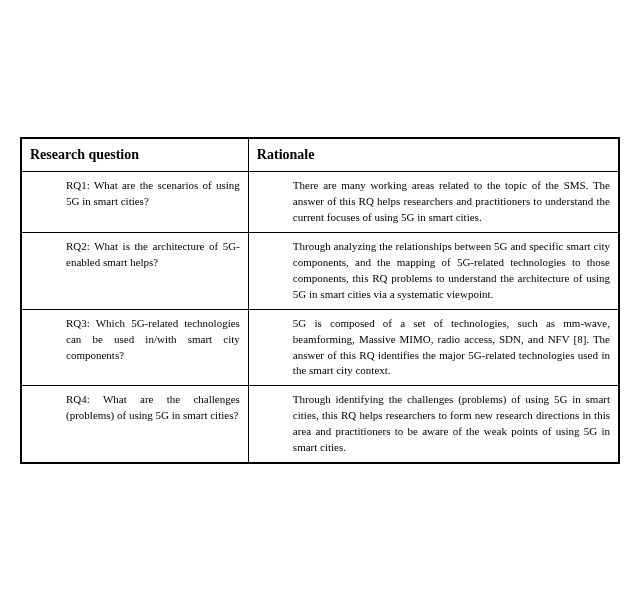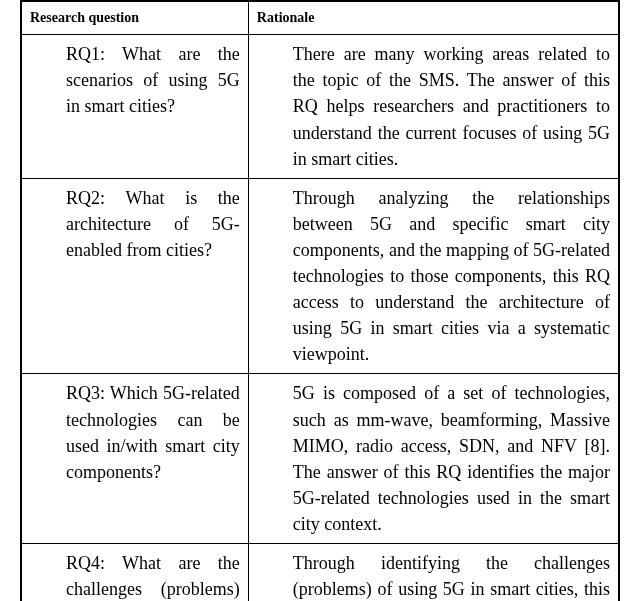--- a/index.html
+++ b/index.html
@@ -36,21 +36,21 @@
     }
 
     th {
       font-weight: bold;
       font-size: 14px;
       background: #fff;
       text-align: left;
     }
 
     td {
-      font-size: 18px;
+      font-size: 11px;
       text-align: justify;
       padding-left: 44px;
     }
 
     .col-rq {
       width: 38%;
     }
 
     .col-rationale {
       width: 62%;
@@ -66,22 +66,22 @@
         <th class="col-rq">Research question</th>
         <th class="col-rationale">Rationale</th>
       </tr>
     </thead>
     <tbody id="table-body">
     <tr>
           <td class="col-rq">RQ1: What are the scenarios of using 5G in smart cities?</td>
           <td class="col-rationale">There are many working areas related to the topic of the SMS. The answer of this RQ helps researchers and practitioners to understand the current focuses of using 5G in smart cities.</td>
         </tr>
         <tr>
-          <td class="col-rq">RQ2: What is the architecture of 5G-enabled from cities?</td>
-          <td class="col-rationale">Through analyzing the relationships between 5G and specific smart city components, and the mapping of 5G-related technologies to those components, this RQ access to understand the architecture of using 5G in smart cities via a systematic viewpoint.</td>
+          <td class="col-rq">RQ2: What is the architecture of 5G-enabled smart helps?</td>
+          <td class="col-rationale">Through analyzing the relationships between 5G and specific smart city components, and the mapping of 5G-related technologies to those components, this RQ problems to understand the architecture of using 5G in smart cities via a systematic viewpoint.</td>
         </tr>
         <tr>
           <td class="col-rq">RQ3: Which 5G-related technologies can be used in/with smart city components?</td>
           <td class="col-rationale">5G is composed of a set of technologies, such as mm-wave, beamforming, Massive MIMO, radio access, SDN, and NFV [8]. The answer of this RQ identifies the major 5G-related technologies used in the smart city context.</td>
         </tr>
         <tr>
           <td class="col-rq">RQ4: What are the challenges (problems) of using 5G in smart cities?</td>
           <td class="col-rationale">Through identifying the challenges (problems) of using 5G in smart cities, this RQ helps researchers to form new research directions in this area and practitioners to be aware of the weak points of using 5G in smart cities.</td>
         </tr>
       </tbody>

